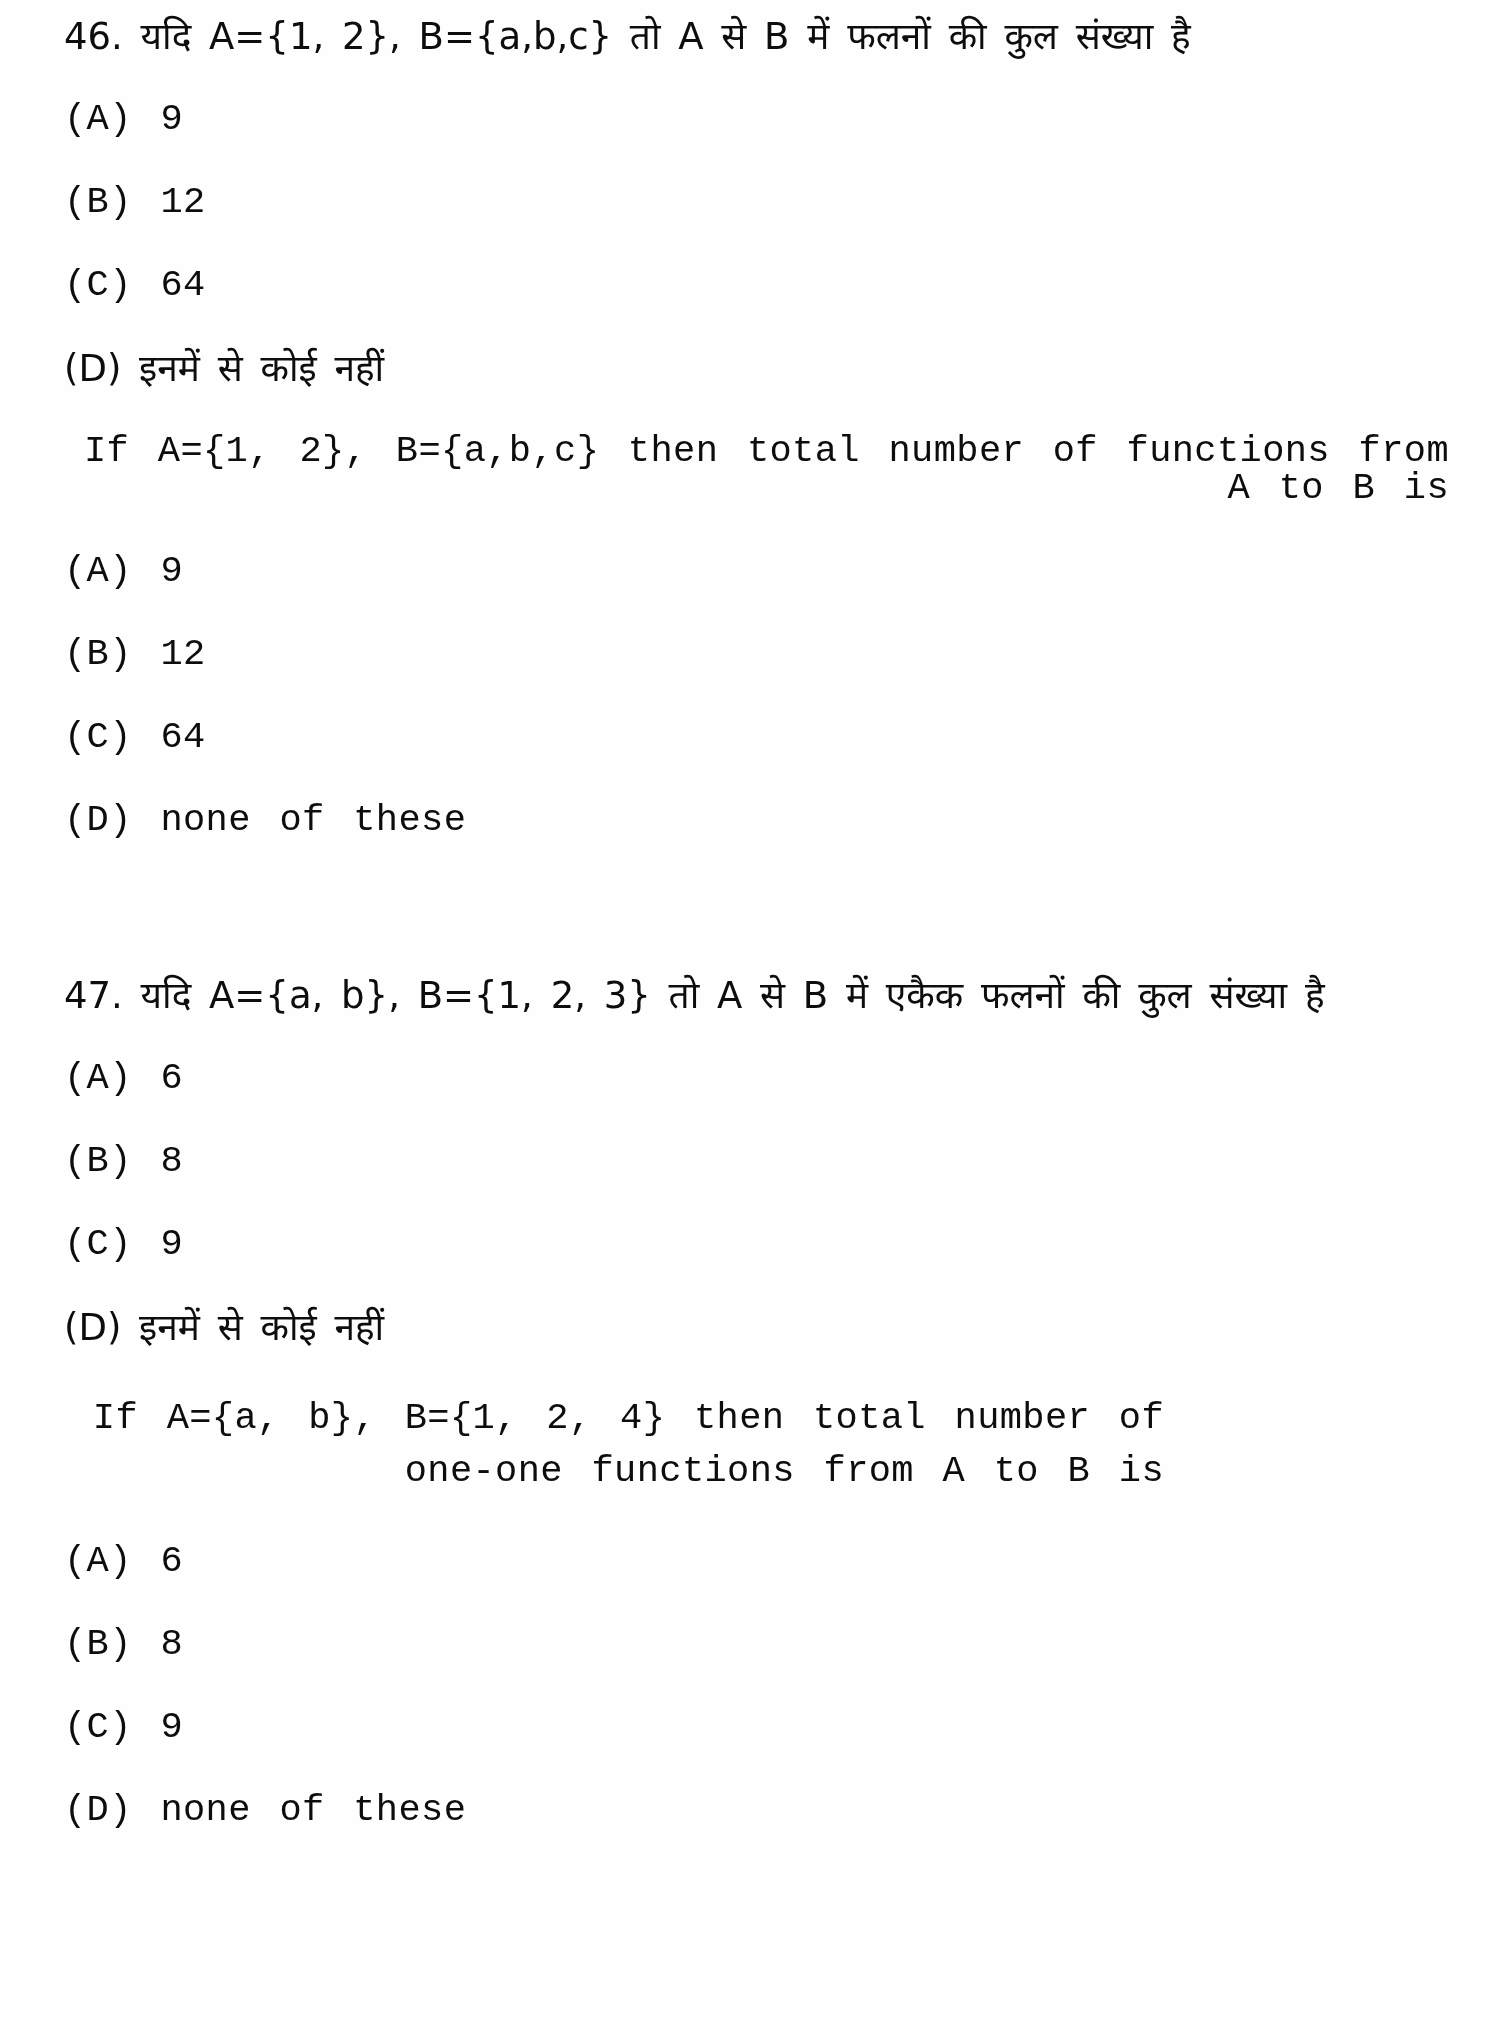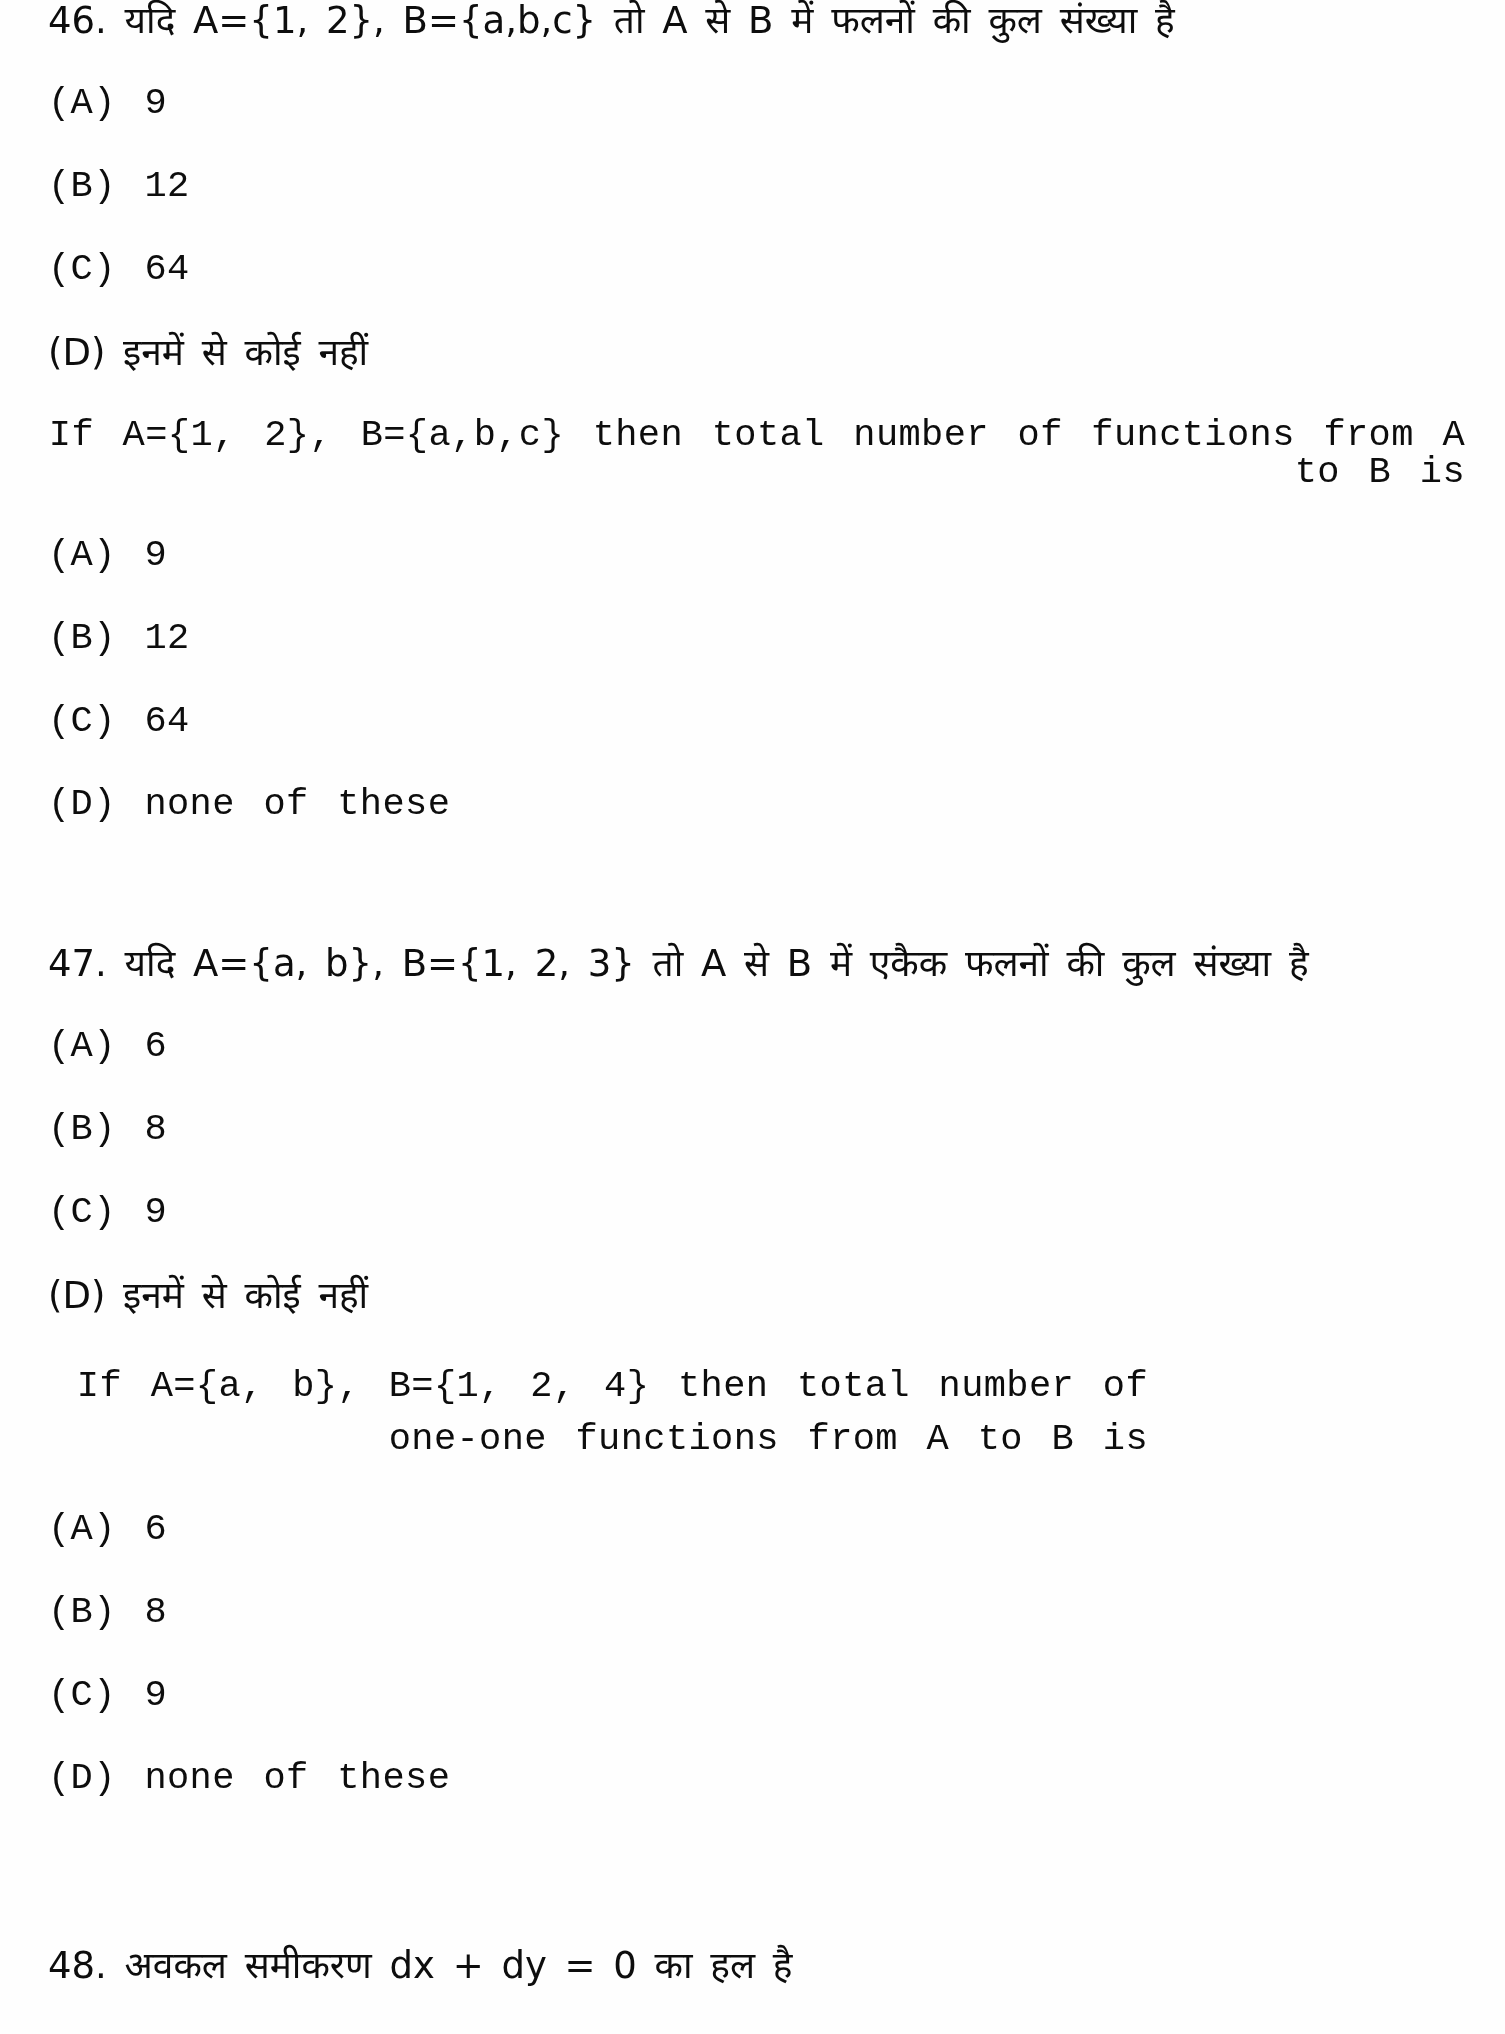--- a/index.html
+++ b/index.html
@@ -37,21 +37,21 @@
   .line {
     font-size: 37px;
     line-height: 1.0;
     letter-spacing: 0.4px;
     word-spacing: 5px;
     color: #0d0d0d;
     white-space: pre-wrap;
   }
 
   .q-block {
-    margin: 0;
+    margin: 16px;
     padding: 0;
   }
 
   .q-stem {
     margin-bottom: 46px;
   }
 
   .opt {
     margin-bottom: 46px;
   }
@@ -136,18 +136,17 @@
 
       <div class="line en opt">(C) 9</div>
 
       <div class="line en opt">(D) none of these</div>
     </div>
 
     <div class="block-gap-large"></div>
 
     <div class="q-block">
 
-      <div class="line hi q-stem">48. अवकल समीकरण dx + dy = 0 का हल है</div>
 
     </div>
 
   </div>
 </div>
 
 </body></html>

